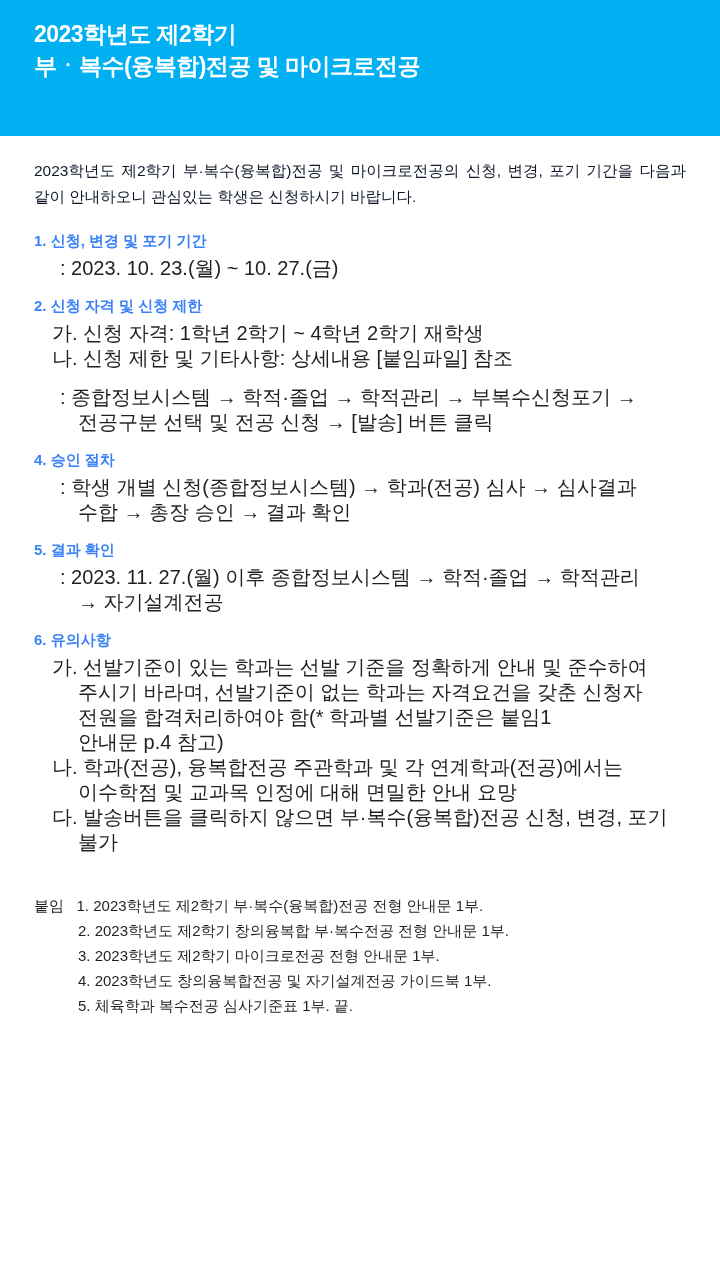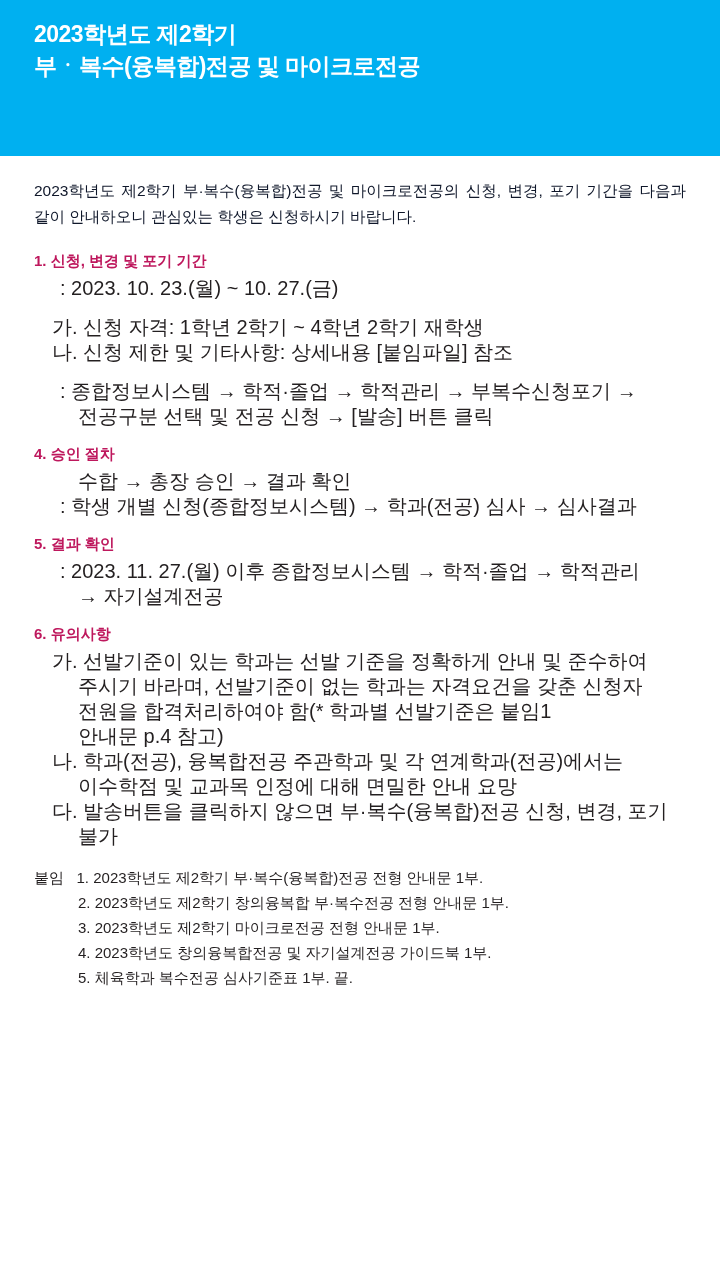--- a/index.html
+++ b/index.html
@@ -14,21 +14,21 @@
     color: #231f20;
     overflow: hidden;
     position: relative;
   }
 
   
   .banner {
     background: #00b0f0;
     padding: 18px 26px 16px 26px;
     box-sizing: border-box;
-    height: 156px;
+    height: 136px;
   }
   .banner-line {
     color: #ffffff;
     font-weight: bold;
     font-size: 23px;
     line-height: 32px;
     letter-spacing: -0.5px;
     white-space: nowrap;
   }
   .banner-line.l1 { padding-left: 8px; }
@@ -46,21 +46,21 @@
     line-height: 26px;
     color: #0f172a;
     text-align: justify;
     text-justify: inter-character;
     margin-bottom: 20px;
   }
 
   .section { margin-bottom: 14px; }
 
   .sec-title {
-    color: #be185d;
+    color: #3b82f6;
     font-weight: bold;
     font-size: 15px;
     line-height: 22px;
     margin-bottom: 4px;
   }
 
   .sec-body {
     font-size: 20px;
     line-height: 25px;
     color: #231f20;
@@ -69,21 +69,21 @@
   .ind-1 { padding-left: 26px; }
   .ind-2 { padding-left: 18px; }
   .ind-3 { padding-left: 44px; }
 
   .spread {
     text-align: justify;
     text-justify: inter-character;
   }
 
   .attach {
-    margin-top: 16px;
+    margin-top: 38px;
     font-size: 15px;
     line-height: 25px;
     color: #231f20;
   }
   .attach .a-first { }
   .attach .a-item { padding-left: 44px; }
 </style>
 </head>
 <body>
 
@@ -95,33 +95,34 @@
 <div class="doc">
 
   <div class="intro spread">2023학년도 제2학기 부·복수(융복합)전공 및 마이크로전공의 신청, 변경, 포기 기간을 다음과 같이 안내하오니 관심있는 학생은 신청하시기 바랍니다.</div>
 
   <div class="section">
     <div class="sec-title">1. 신청, 변경 및 포기 기간</div>
     <div class="sec-body ind-1">: 2023. 10. 23.(월) ~ 10. 27.(금)</div>
   </div>
 
   <div class="section">
+    <div class="sec-title">2. 신청 자격 및 신청 제한</div>
     <div class="sec-body ind-2">가. 신청 자격: 1학년 2학기 ~ 4학년 2학기 재학생</div>
     <div class="sec-body ind-2 spread">나. 신청 제한 및 기타사항: 상세내용 [붙임파일] 참조</div>
   </div>
 
   <div class="section">
     <div class="sec-body ind-1">: 종합정보시스템 → 학적·졸업 → 학적관리 → 부복수신청포기 →</div>
     <div class="sec-body ind-3">전공구분 선택 및 전공 신청 → [발송] 버튼 클릭</div>
   </div>
 
   <div class="section">
     <div class="sec-title">4. 승인 절차</div>
+    <div class="sec-body ind-1">: 학생 개별 신청(종합정보시스템) → 학과(전공) 심사 → 심사결과</div>
     <div class="sec-body ind-3">수합 → 총장 승인 → 결과 확인</div>
-    <div class="sec-body ind-1">: 학생 개별 신청(종합정보시스템) → 학과(전공) 심사 → 심사결과</div>
   </div>
 
   <div class="section">
     <div class="sec-title">5. 결과 확인</div>
     <div class="sec-body ind-1">: 2023. 11. 27.(월) 이후 종합정보시스템 → 학적·졸업 → 학적관리</div>
     <div class="sec-body ind-3">→ 자기설계전공</div>
   </div>
 
   <div class="section">
     <div class="sec-title">6. 유의사항</div>

